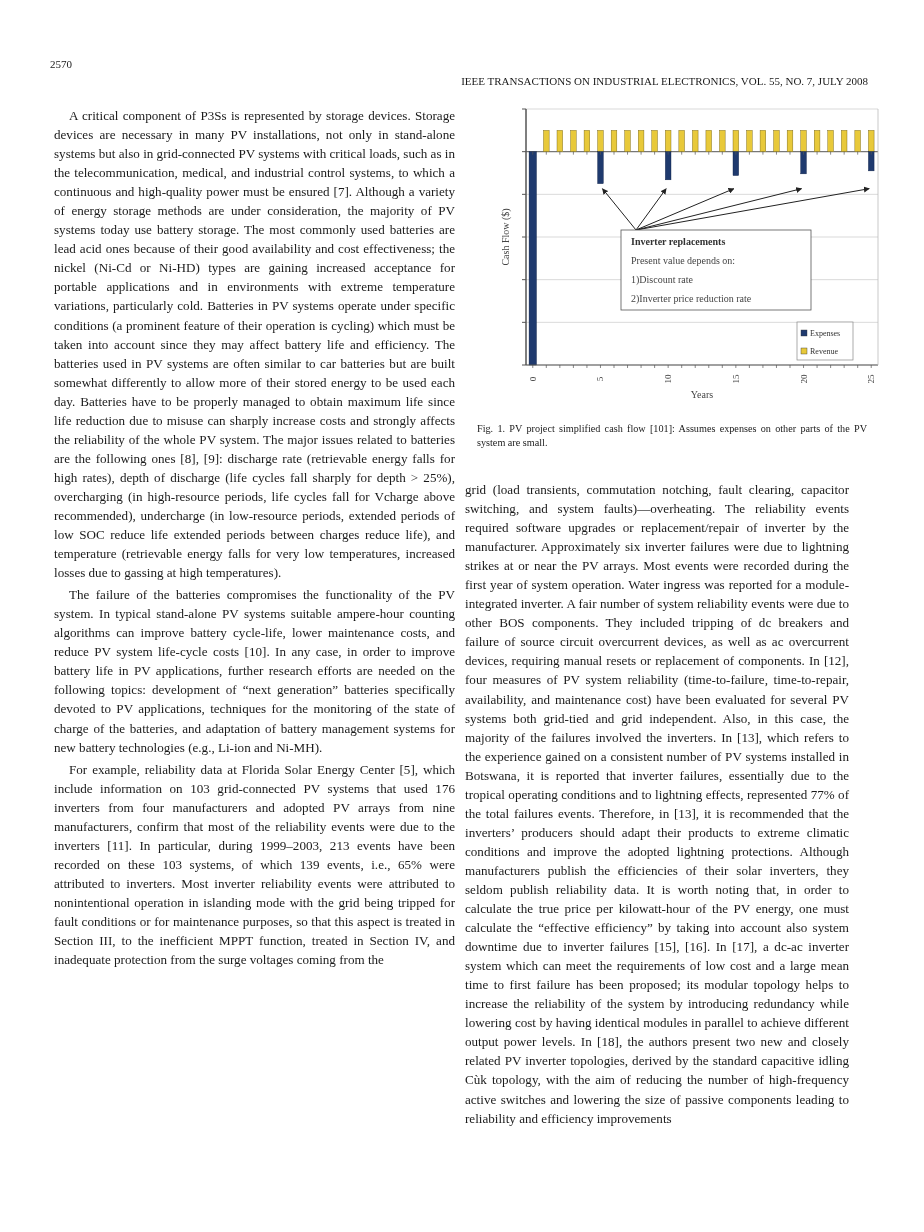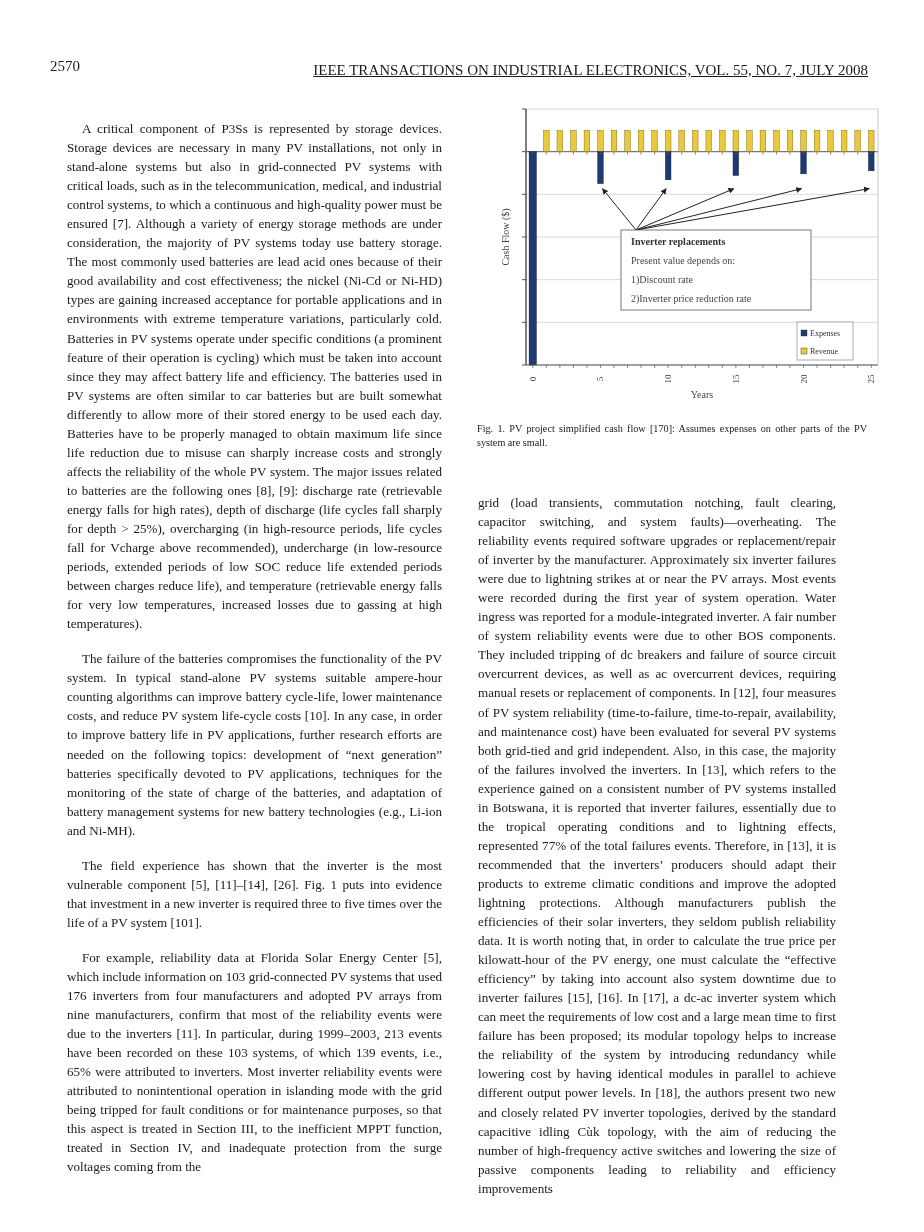--- a/index.html
+++ b/index.html
@@ -1,40 +1,39 @@
 <!DOCTYPE html>
 <html><head>
 <meta charset="utf-8">
 <style>
   html, body { margin: 0; padding: 0; background: #ffffff; }
   body { width: 924px; height: 1232px; position: relative; font-family: "Liberation Serif", serif; color: #1a1a1a; overflow: hidden; }
-  .header { position: absolute; top: 58px; left: 50px; right: 56px; height: 14px; font-size: 15px; }
+  .header { position: absolute; top: 58px; left: 50px; right: 56px; height: 14px; font-size: 11px; }
   .header .pg { position: absolute; left: 0; top: 0; }
-  .header .jr { position: absolute; right: 0; top: 4px; text-decoration: underline; }
+  .header .jr { position: absolute; right: 0; top: 17px; }
   .col { position: absolute; font-size: 13.1px; line-height: 19.05px; text-align: justify; hyphens: none; }
-  .col p { margin: 16px; text-indent: 15px; }
+  .col p { margin: 3px; text-indent: 15px; }
   .col-left { left: 51px; top: 103px; width: 407px; }
   .col-right { left: 462px; top: 477px; width: 390px; }
   .col-right p.cont { text-indent: 0; }
   .figure { position: absolute; left: 498px; top: 100px; width: 390px; height: 305px; }
   .caption { position: absolute; left: 477px; top: 422px; width: 390px; font-size: 10.2px; line-height: 13.5px; text-align: justify; }
   svg text { font-family: "Liberation Serif", serif; }
 </style>
 </head>
 <body>
 
 <div class="header">
   <span class="pg">2570</span>
   <span class="jr">IEEE TRANSACTIONS ON INDUSTRIAL ELECTRONICS, VOL. 55, NO. 7, JULY 2008</span>
 </div>
 
 <div class="col col-left">
   <p>A critical component of P3Ss is represented by storage devices. Storage devices are necessary in many PV installations, not only in stand-alone systems but also in grid-connected PV systems with critical loads, such as in the telecommunication, medical, and industrial control systems, to which a continuous and high-quality power must be ensured [7]. Although a variety of energy storage methods are under consideration, the majority of PV systems today use battery storage. The most commonly used batteries are lead acid ones because of their good availability and cost effectiveness; the nickel (Ni-Cd or Ni-HD) types are gaining increased acceptance for portable applications and in environments with extreme temperature variations, particularly cold. Batteries in PV systems operate under specific conditions (a prominent feature of their operation is cycling) which must be taken into account since they may affect battery life and efficiency. The batteries used in PV systems are often similar to car batteries but are built somewhat differently to allow more of their stored energy to be used each day. Batteries have to be properly managed to obtain maximum life since life reduction due to misuse can sharply increase costs and strongly affects the reliability of the whole PV system. The major issues related to batteries are the following ones [8], [9]: discharge rate (retrievable energy falls for high rates), depth of discharge (life cycles fall sharply for depth &gt; 25%), overcharging (in high-resource periods, life cycles fall for Vcharge above recommended), undercharge (in low-resource periods, extended periods of low SOC reduce life extended periods between charges reduce life), and temperature (retrievable energy falls for very low temperatures, increased losses due to gassing at high temperatures).</p>
   <p>The failure of the batteries compromises the functionality of the PV system. In typical stand-alone PV systems suitable ampere-hour counting algorithms can improve battery cycle-life, lower maintenance costs, and reduce PV system life-cycle costs [10]. In any case, in order to improve battery life in PV applications, further research efforts are needed on the following topics: development of “next generation” batteries specifically devoted to PV applications, techniques for the monitoring of the state of charge of the batteries, and adaptation of battery management systems for new battery technologies (e.g., Li-ion and Ni-MH).</p>
-  <p>The field experience has shown that the inverter is the most vulnerable component [5], [11]–[14], [26]. Fig. 1 puts into evidence that investment in a new inverter is required three to five times over the life of a PV system [101].</p>
   <p>For example, reliability data at Florida Solar Energy Center [5], which include information on 103 grid-connected PV systems that used 176 inverters from four manufacturers and adopted PV arrays from nine manufacturers, confirm that most of the reliability events were due to the inverters [11]. In particular, during 1999–2003, 213 events have been recorded on these 103 systems, of which 139 events, i.e., 65% were attributed to inverters. Most inverter reliability events were attributed to nonintentional operation in islanding mode with the grid being tripped for fault conditions or for maintenance purposes, so that this aspect is treated in Section III, to the inefficient MPPT function, treated in Section IV, and inadequate protection from the surge voltages coming from the</p>
 </div>
 
 <div class="figure">
   <svg id="chart" width="390" height="305">
     <g id="grid">
         <line x1="28" x2="380" y1="265" y2="265" stroke="#cfcfcf" stroke-width="0.8"></line>
         <line x1="28" x2="380" y1="222.33333333333334" y2="222.33333333333334" stroke="#cfcfcf" stroke-width="0.8"></line>
         <line x1="28" x2="380" y1="179.66666666666666" y2="179.66666666666666" stroke="#cfcfcf" stroke-width="0.8"></line>
         <line x1="28" x2="380" y1="137" y2="137" stroke="#cfcfcf" stroke-width="0.8"></line>
@@ -171,17 +170,17 @@
       <rect id="leg-exp-swatch" x="303" y="230" width="6" height="6" stroke="#333" stroke-width="0.4" fill="#1f3a6e"></rect>
       <text x="312" y="236" font-size="8" fill="#333">Expenses</text>
       <rect id="leg-rev-swatch" x="303" y="248" width="6" height="6" stroke="#333" stroke-width="0.4" fill="#e8c93a"></rect>
       <text x="312" y="254" font-size="8" fill="#333">Revenue</text>
     </g>
     <text id="ylabel" font-size="10" fill="#444" text-anchor="middle" transform="translate(11,137) rotate(-90)">Cash Flow ($)</text>
     <text id="xlabel" font-size="10" fill="#444" text-anchor="middle" x="204" y="298">Years</text>
   </svg>
 </div>
 
-<div class="caption">Fig. 1.   PV project simplified cash flow [170]: Assumes expenses on other parts of the PV system are small.</div>
+<div class="caption">Fig. 1.   PV project simplified cash flow [101]: Assumes expenses on other parts of the PV system are small.</div>
 
 <div class="col col-right">
   <p class="cont">grid (load transients, commutation notching, fault clearing, capacitor switching, and system faults)—overheating. The reliability events required software upgrades or replacement/repair of inverter by the manufacturer. Approximately six inverter failures were due to lightning strikes at or near the PV arrays. Most events were recorded during the first year of system operation. Water ingress was reported for a module-integrated inverter. A fair number of system reliability events were due to other BOS components. They included tripping of dc breakers and failure of source circuit overcurrent devices, as well as ac overcurrent devices, requiring manual resets or replacement of components. In [12], four measures of PV system reliability (time-to-failure, time-to-repair, availability, and maintenance cost) have been evaluated for several PV systems both grid-tied and grid independent. Also, in this case, the majority of the failures involved the inverters. In [13], which refers to the experience gained on a consistent number of PV systems installed in Botswana, it is reported that inverter failures, essentially due to the tropical operating conditions and to lightning effects, represented 77% of the total failures events. Therefore, in [13], it is recommended that the inverters’ producers should adapt their products to extreme climatic conditions and improve the adopted lightning protections. Although manufacturers publish the efficiencies of their solar inverters, they seldom publish reliability data. It is worth noting that, in order to calculate the true price per kilowatt-hour of the PV energy, one must calculate the “effective efficiency” by taking into account also system downtime due to inverter failures [15], [16]. In [17], a dc-ac inverter system which can meet the requirements of low cost and a large mean time to first failure has been proposed; its modular topology helps to increase the reliability of the system by introducing redundancy while lowering cost by having identical modules in parallel to achieve different output power levels. In [18], the authors present two new and closely related PV inverter topologies, derived by the standard capacitive idling Cùk topology, with the aim of reducing the number of high-frequency active switches and lowering the size of passive components leading to reliability and efficiency improvements</p>
 </div>
 
 </body></html>

